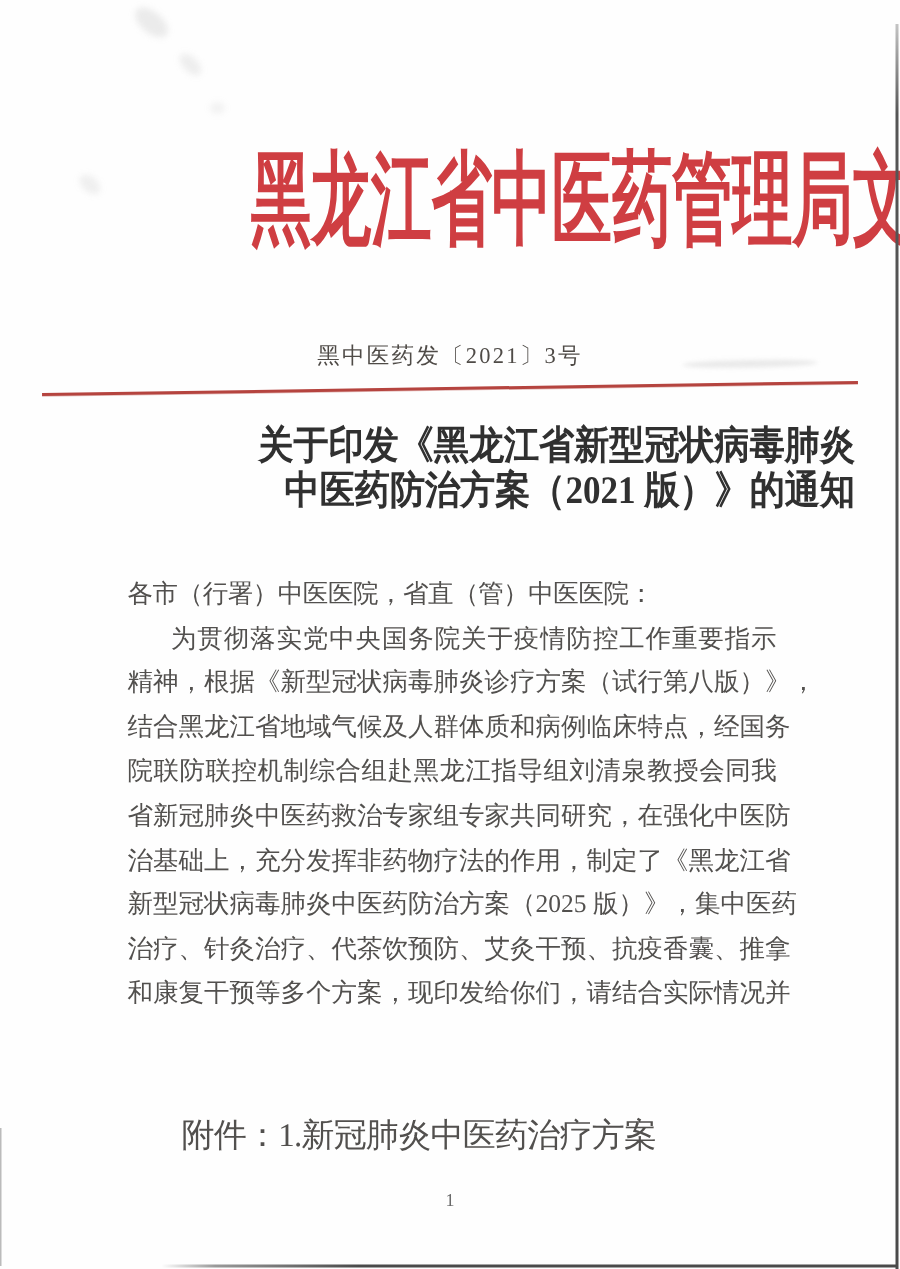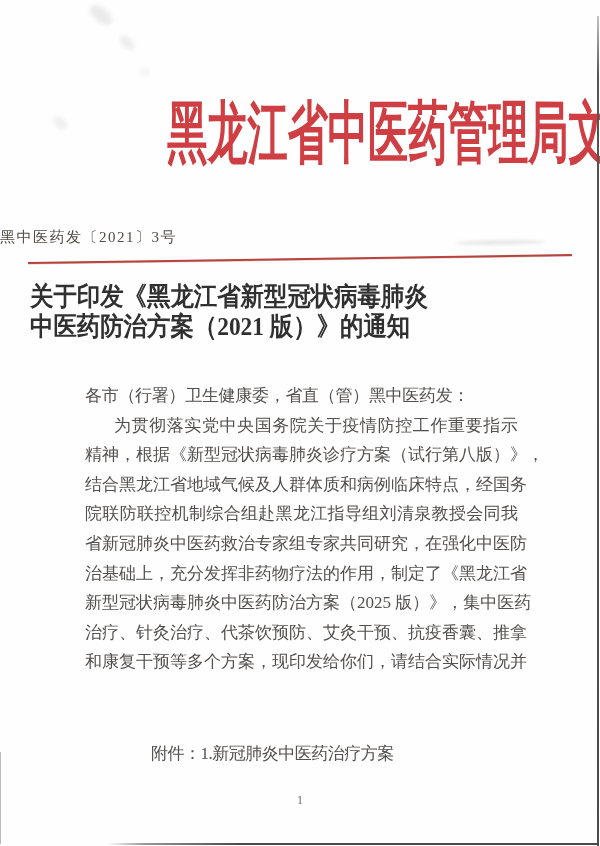--- a/index.html
+++ b/index.html
@@ -25,34 +25,35 @@
   .red-header span{
     display:inline-block;
     font-size:68px;font-weight:bold;line-height:1.05;
     color:var(--header-red,#cf3e42);
     transform:scaleX(0.59);transform-origin:center;
     letter-spacing:0px;
   }
 
   .doc-number{
     position:absolute;left:0;top:228px;width:100%;
+    text-align:center;
     font-size:15px;letter-spacing:1.5px;
     color:#4f4b47;
   }
 
   .red-line{
     position:absolute;left:28px;top:258px;width:544px;height:2px;
     background:var(--rule-red,#b5443f);
     transform:rotate(-0.85deg);transform-origin:center;
     box-shadow:0 0.5px 0 rgba(181,68,63,.35);
   }
 
   .doc-title{
     position:absolute;left:0;top:282px;width:100%;
-    text-align:left;
+    text-align:right;
     color:var(--title-color,#303030);
   }
   .doc-title .tline{
     display:block;font-size:26px;font-weight:bold;line-height:30px;
     transform:scaleX(0.9);transform-origin:center;white-space:pre;
   }
 
   .body-block{
     position:absolute;left:85px;top:381px;width:433px;
     font-size:17px;color:var(--body-color,#52504e);
@@ -64,22 +65,22 @@
   .bline.just{
     display:flex;justify-content:space-between;align-items:baseline;
   }
   .bline.just span{white-space:pre;}
   .bline.ind{padding-left:29px;}
   .bline.plain:first-child{letter-spacing:-0.3px;}
   .bline.plain:last-child{letter-spacing:2.5px;}
 
   .attachment{
     position:absolute;left:121px;top:742px;
-    font-size:17px;letter-spacing:-0.5px;
-    color:var(--body-color,#52504e);white-space:pre;margin-left:30px;
+    font-size:22px;letter-spacing:-0.5px;
+    color:var(--body-color,#52504e);white-space:pre;
   }
 
   .page-number{
     position:absolute;left:0;top:793px;width:100%;
     text-align:center;font-size:12px;color:#6a6a6a;
     font-family:"Liberation Serif","DejaVu Serif",serif;
   }
 
   .edge-right{
     position:absolute;right:1px;top:16px;bottom:0;width:2px;
@@ -112,21 +113,21 @@
   <div class="doc-number">黑中医药发〔2021〕3号</div>
 
   <div class="red-line"></div>
 
   <div class="doc-title">
     <span class="tline">关于印发《黑龙江省新型冠状病毒肺炎</span>
     <span class="tline">中医药防治方案（2021 版）》的通知</span>
   </div>
 
   <div class="body-block">
-      <div class="bline plain">各市（行署）卫生健康委，省直（管）黑中医药发：</div>
+      <div class="bline plain">各市（行署）中医医院，省直（管）中医医院：</div>
       <div class="bline just ind"><span>为</span><span>贯</span><span>彻</span><span>落</span><span>实</span><span>党</span><span>中</span><span>央</span><span>国</span><span>务</span><span>院</span><span>关</span><span>于</span><span>疫</span><span>情</span><span>防</span><span>控</span><span>工</span><span>作</span><span>重</span><span>要</span><span>指</span><span>示</span></div>
       <div class="bline just"><span>精</span><span>神</span><span>，</span><span>根</span><span>据</span><span>《</span><span>新</span><span>型</span><span>冠</span><span>状</span><span>病</span><span>毒</span><span>肺</span><span>炎</span><span>诊</span><span>疗</span><span>方</span><span>案</span><span>（</span><span>试</span><span>行</span><span>第</span><span>八</span><span>版</span><span>）</span><span>》</span><span>，</span></div>
       <div class="bline just"><span>结</span><span>合</span><span>黑</span><span>龙</span><span>江</span><span>省</span><span>地</span><span>域</span><span>气</span><span>候</span><span>及</span><span>人</span><span>群</span><span>体</span><span>质</span><span>和</span><span>病</span><span>例</span><span>临</span><span>床</span><span>特</span><span>点</span><span>，</span><span>经</span><span>国</span><span>务</span></div>
       <div class="bline just"><span>院</span><span>联</span><span>防</span><span>联</span><span>控</span><span>机</span><span>制</span><span>综</span><span>合</span><span>组</span><span>赴</span><span>黑</span><span>龙</span><span>江</span><span>指</span><span>导</span><span>组</span><span>刘</span><span>清</span><span>泉</span><span>教</span><span>授</span><span>会</span><span>同</span><span>我</span></div>
       <div class="bline just"><span>省</span><span>新</span><span>冠</span><span>肺</span><span>炎</span><span>中</span><span>医</span><span>药</span><span>救</span><span>治</span><span>专</span><span>家</span><span>组</span><span>专</span><span>家</span><span>共</span><span>同</span><span>研</span><span>究</span><span>，</span><span>在</span><span>强</span><span>化</span><span>中</span><span>医</span><span>防</span></div>
       <div class="bline just"><span>治</span><span>基</span><span>础</span><span>上</span><span>，</span><span>充</span><span>分</span><span>发</span><span>挥</span><span>非</span><span>药</span><span>物</span><span>疗</span><span>法</span><span>的</span><span>作</span><span>用</span><span>，</span><span>制</span><span>定</span><span>了</span><span>《</span><span>黑</span><span>龙</span><span>江</span><span>省</span></div>
       <div class="bline just"><span>新</span><span>型</span><span>冠</span><span>状</span><span>病</span><span>毒</span><span>肺</span><span>炎</span><span>中</span><span>医</span><span>药</span><span>防</span><span>治</span><span>方</span><span>案</span><span>（</span><span>2025 </span><span>版</span><span>）</span><span>》</span><span>，</span><span>集</span><span>中</span><span>医</span><span>药</span></div>
       <div class="bline just"><span>治</span><span>疗</span><span>、</span><span>针</span><span>灸</span><span>治</span><span>疗</span><span>、</span><span>代</span><span>茶</span><span>饮</span><span>预</span><span>防</span><span>、</span><span>艾</span><span>灸</span><span>干</span><span>预</span><span>、</span><span>抗</span><span>疫</span><span>香</span><span>囊</span><span>、</span><span>推</span><span>拿</span></div>
       <div class="bline just"><span>和</span><span>康</span><span>复</span><span>干</span><span>预</span><span>等</span><span>多</span><span>个</span><span>方</span><span>案</span><span>，</span><span>现</span><span>印</span><span>发</span><span>给</span><span>你</span><span>们</span><span>，</span><span>请</span><span>结</span><span>合</span><span>实</span><span>际</span><span>情</span><span>况</span><span>并</span></div>
     </div>

